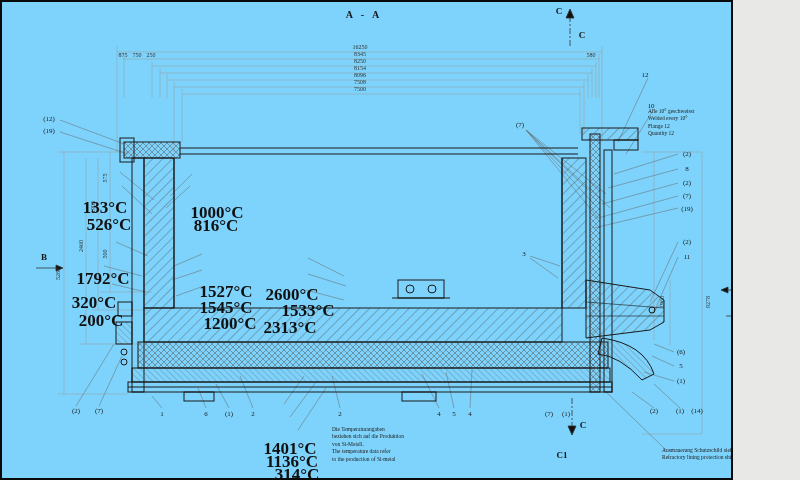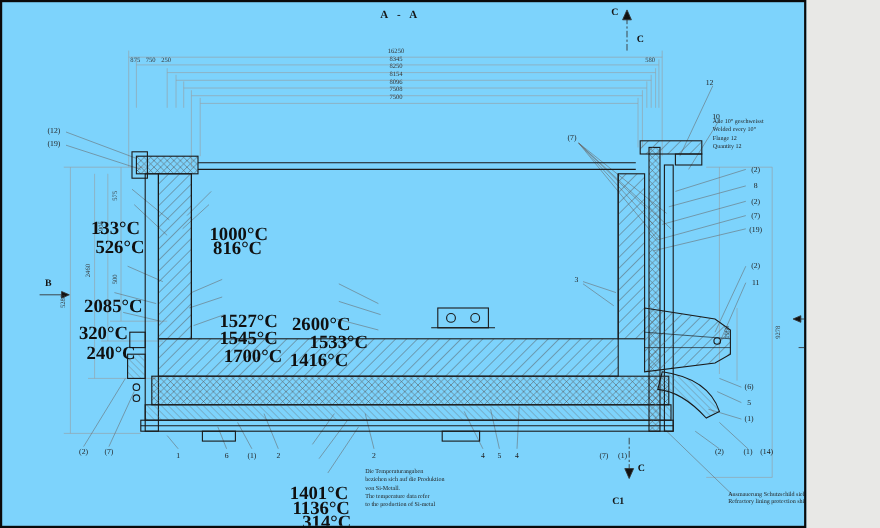--- a/index.html
+++ b/index.html
@@ -139,29 +139,29 @@
       <span class="lbl tiny" style="left: 79px; top: 244px; transform: translate(-50%, -50%) rotate(-90deg);">2460</span>
       <span class="lbl tiny" style="left: 91px; top: 205px; transform: translate(-50%, -50%) rotate(-90deg);">1905</span>
       <span class="lbl tiny" style="left: 103px; top: 176px; transform: translate(-50%, -50%) rotate(-90deg);">575</span>
       <span class="lbl tiny" style="left: 103px; top: 252px; transform: translate(-50%, -50%) rotate(-90deg);">500</span>
       <span class="lbl tiny" style="left: 660px; top: 300px; transform: translate(-50%, -50%) rotate(-90deg);">1960</span>
       <span class="lbl tiny" style="left: 706px; top: 300px; transform: translate(-50%, -50%) rotate(-90deg);">9278</span>
       <span class="lbl temp" style="left: 103px; top: 167px;">133°C</span>
       <span class="lbl temp" style="left: 107px; top: 184px;">526°C</span>
       <span class="lbl temp" style="left: 215px; top: 172px;">1000°C</span>
       <span class="lbl temp" style="left: 214px; top: 185px;">816°C</span>
-      <span class="lbl temp" style="left: 101px; top: 238px;">2085°C</span>
+      <span class="lbl temp" style="left: 101px; top: 238px;">1792°C</span>
       <span class="lbl temp" style="left: 92px; top: 262px;">320°C</span>
-      <span class="lbl temp" style="left: 99px; top: 280px;">240°C</span>
+      <span class="lbl temp" style="left: 99px; top: 280px;">200°C</span>
       <span class="lbl temp" style="left: 224px; top: 251px;">1527°C</span>
       <span class="lbl temp" style="left: 224px; top: 267px;">1545°C</span>
-      <span class="lbl temp" style="left: 228px; top: 283px;">1700°C</span>
+      <span class="lbl temp" style="left: 228px; top: 283px;">1200°C</span>
       <span class="lbl temp" style="left: 290px; top: 254px;">2600°C</span>
       <span class="lbl temp" style="left: 306px; top: 270px;">1533°C</span>
-      <span class="lbl temp" style="left: 288px; top: 287px;">1416°C</span>
+      <span class="lbl temp" style="left: 288px; top: 287px;">2313°C</span>
       <span class="lbl temp" style="left: 288px; top: 408px;">1401°C</span>
       <span class="lbl temp" style="left: 290px; top: 421px;">1136°C</span>
       <span class="lbl temp" style="left: 295px; top: 434px;">314°C</span>
       <span class="lbl callout" style="left: 47px; top: 117px;">(12)</span>
       <span class="lbl callout" style="left: 47px; top: 129px;">(19)</span>
       <span class="lbl callout" style="left: 518px; top: 123px;">(7)</span>
       <span class="lbl callout" style="left: 643px; top: 73px;">12</span>
       <span class="lbl callout" style="left: 649px; top: 104px;">10</span>
       <span class="lbl callout" style="left: 685px; top: 152px;">(2)</span>
       <span class="lbl callout" style="left: 685px; top: 167px;">8</span>

